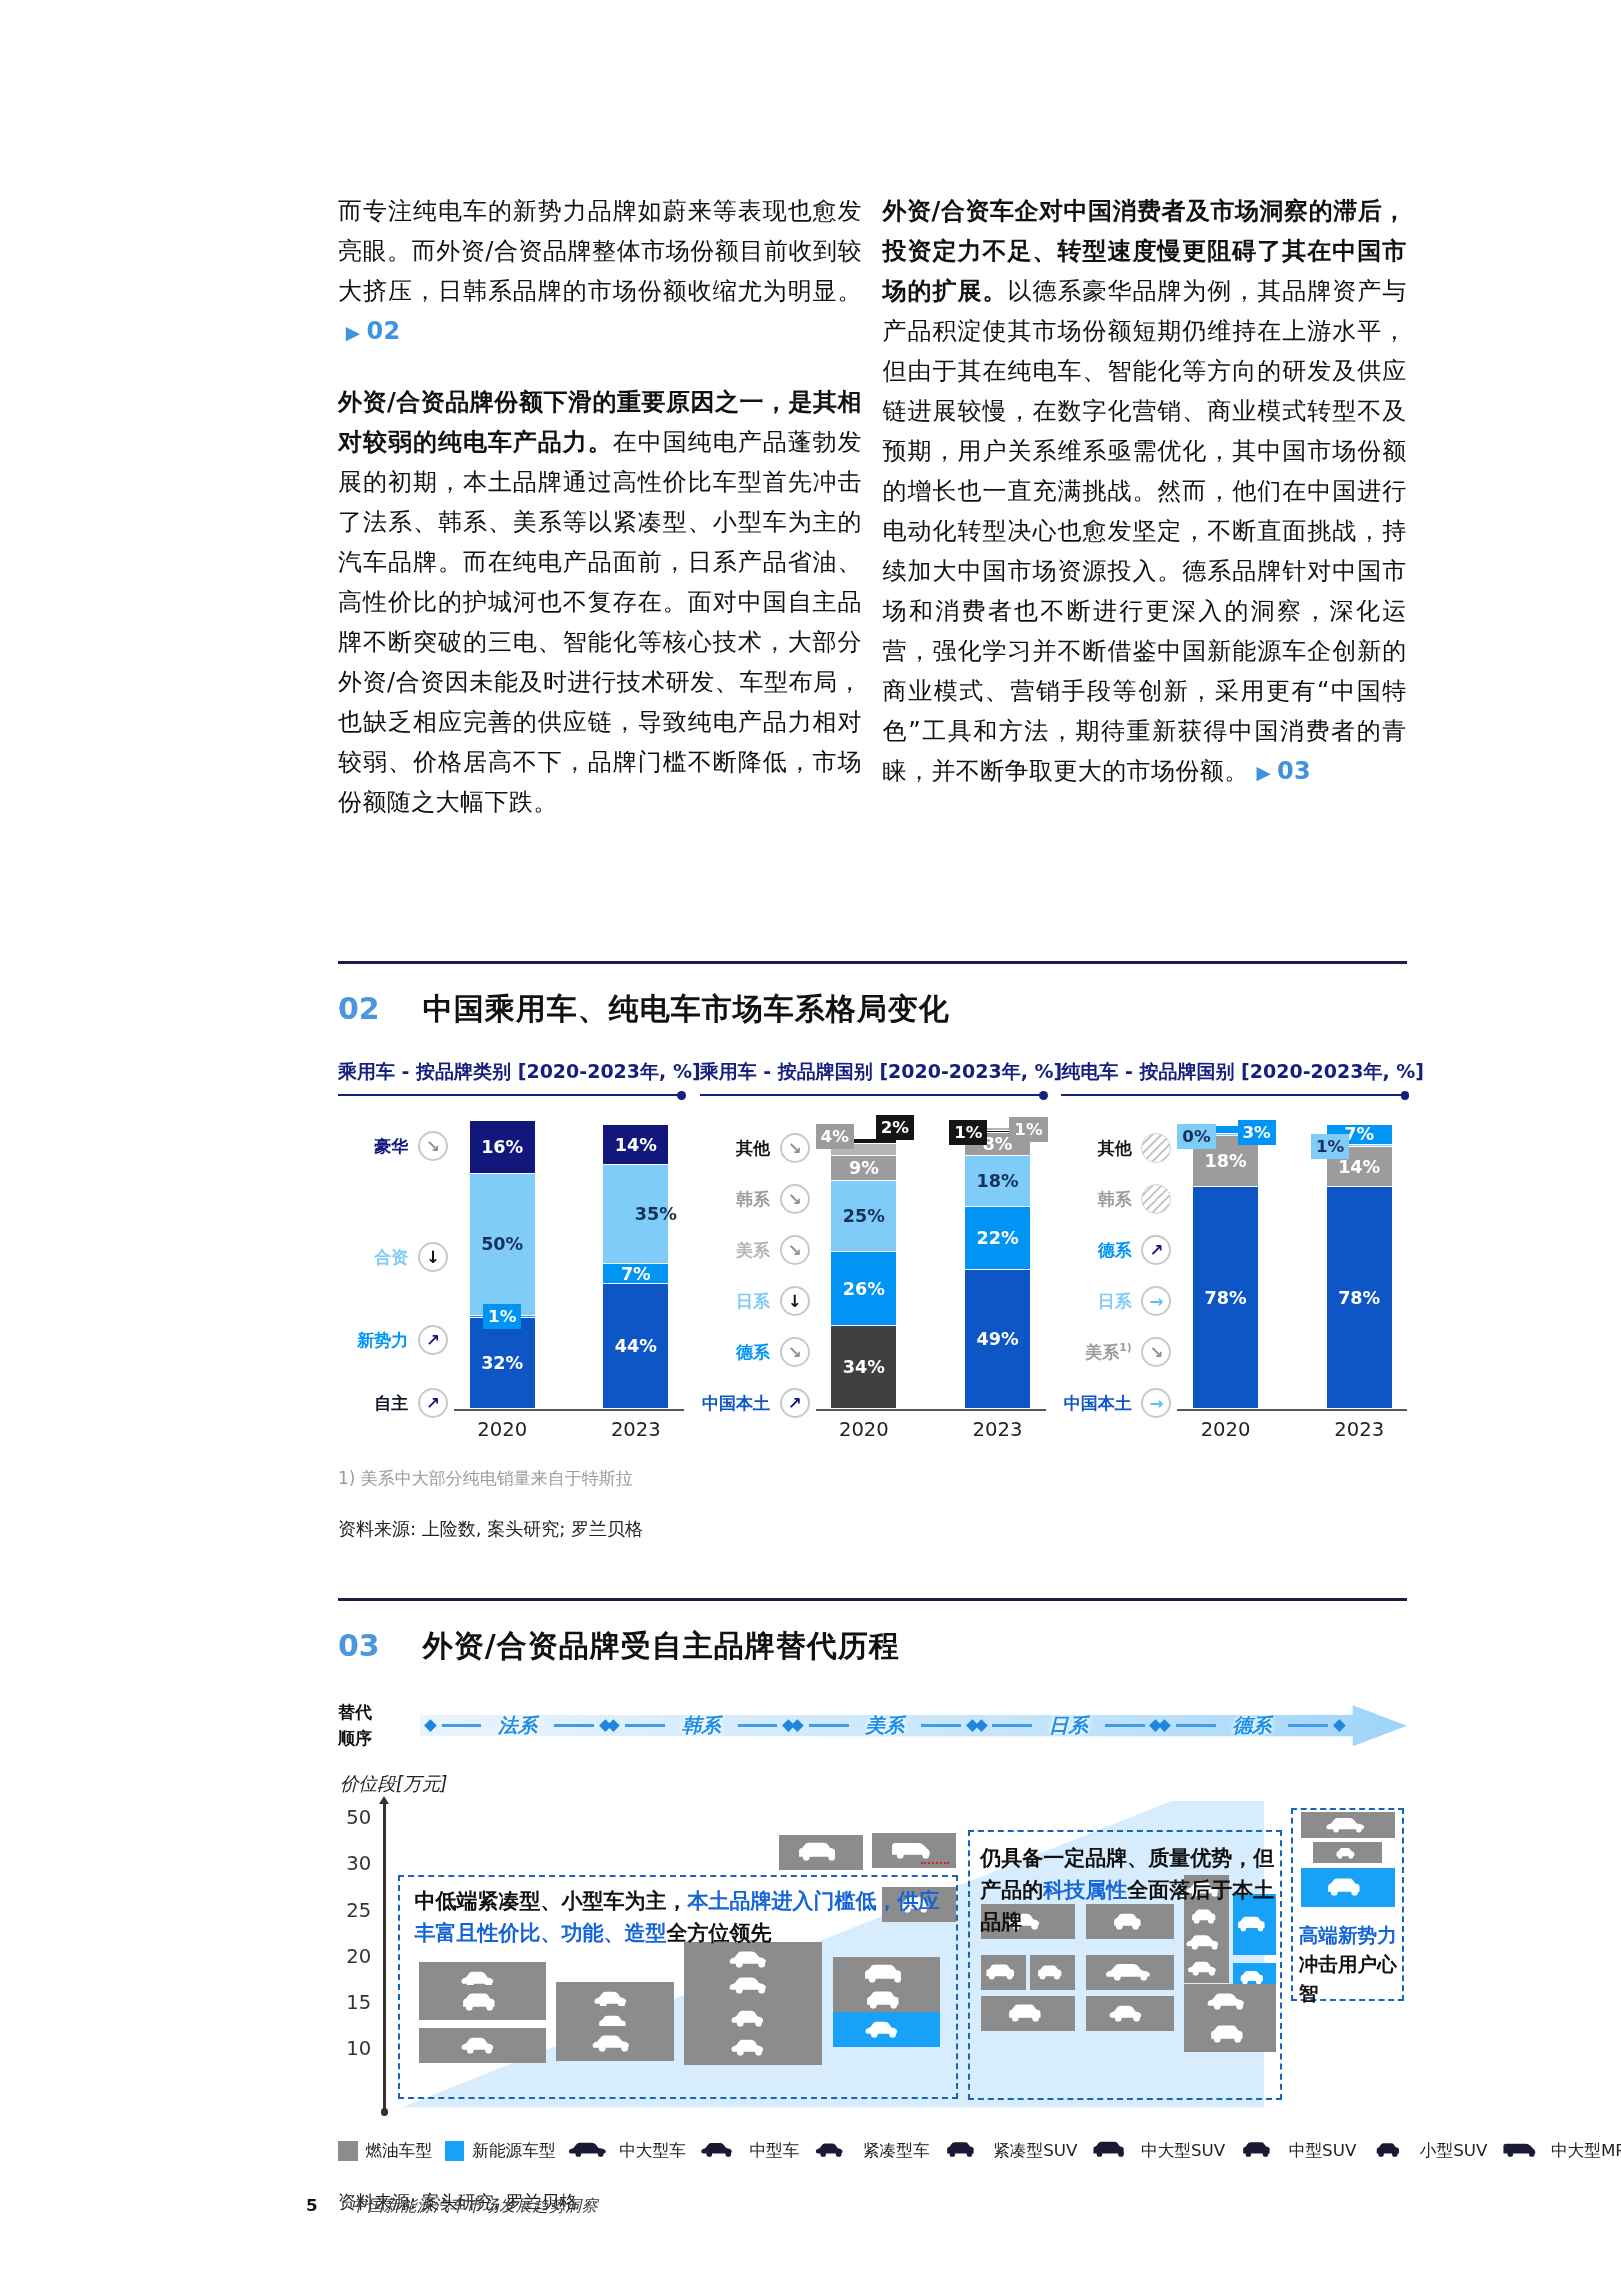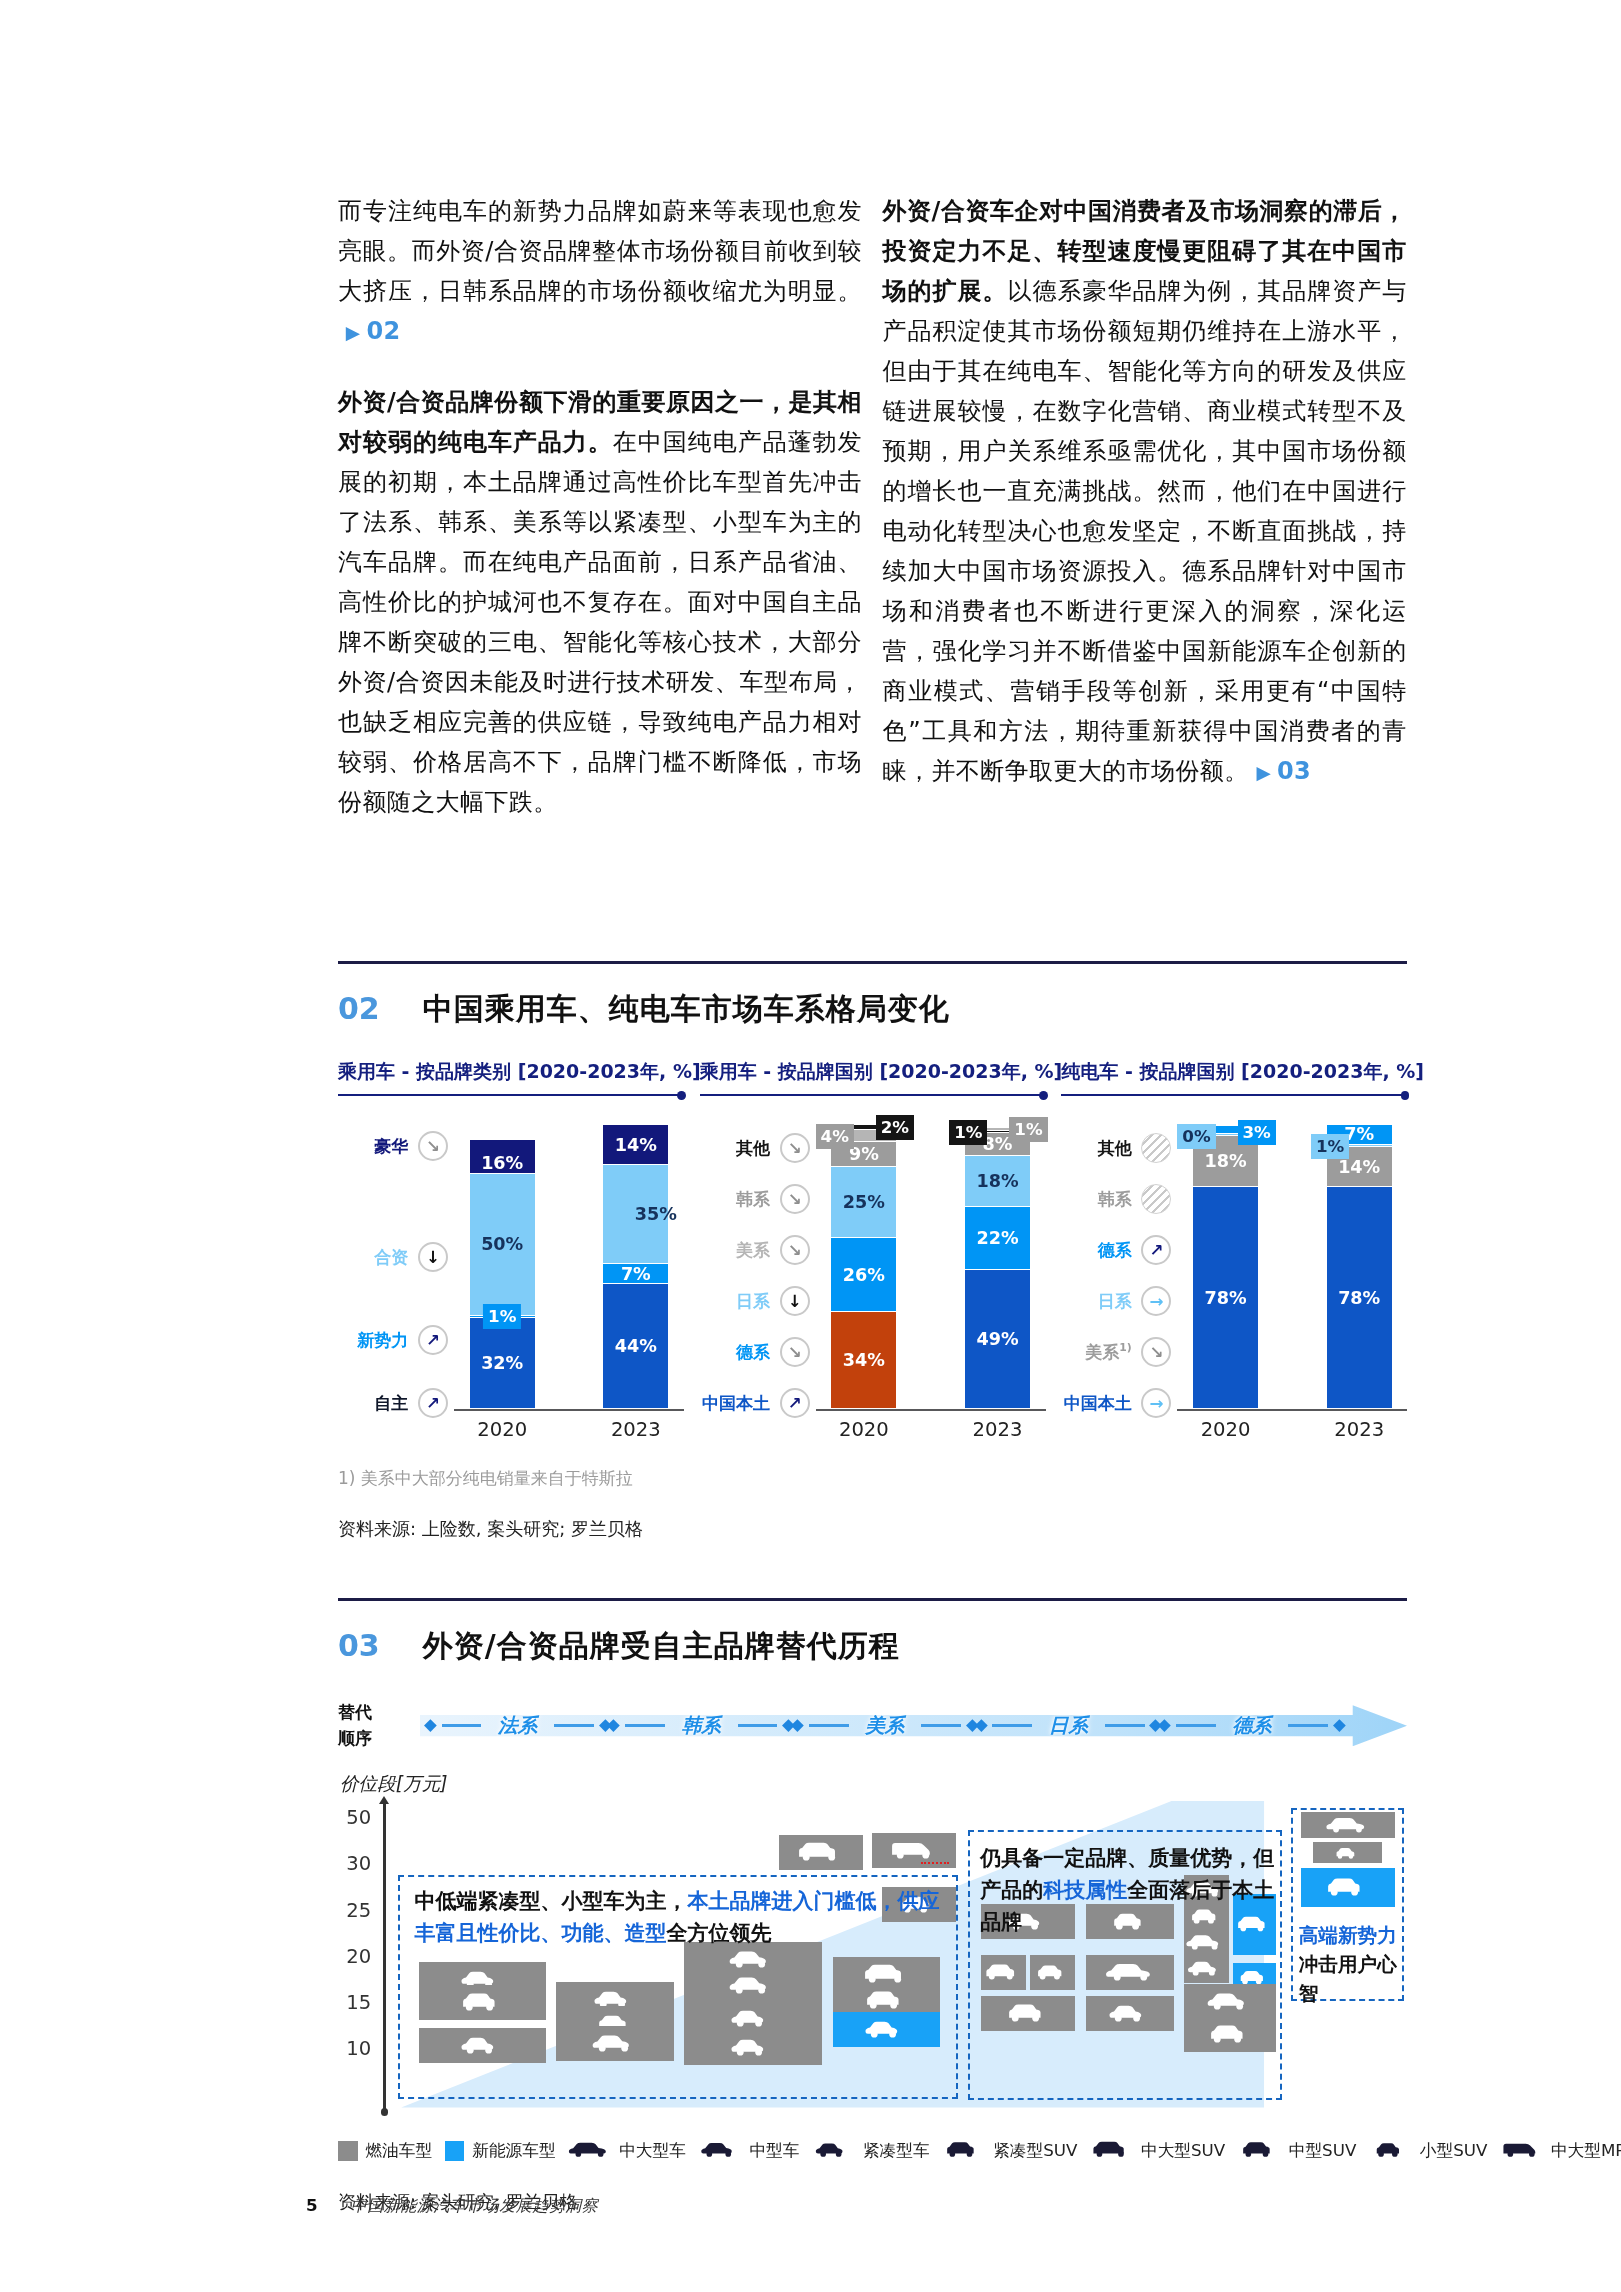--- a/index.html
+++ b/index.html
@@ -144,21 +144,21 @@
               <div class="bars-row">
                 <div class="bar-wrap">
                   <div class="bar">
                     <div class="seg" style="height: 91px; background: rgb(14, 86, 198);">
                       <span class="seg-label" style="color: rgb(255, 255, 255);">32%</span>
                     </div>
                     <div class="seg" style="height: 2.8px; background: rgb(0, 149, 245);"></div>
                     <div class="seg" style="height: 142px; background: rgb(127, 204, 248);">
                       <span class="seg-label" style="color: rgb(22, 50, 92);">50%</span>
                     </div>
-                    <div class="seg" style="height: 34px; background: rgb(18, 24, 123); align-items: flex-end;">
+                    <div class="seg" style="height: 53px; background: rgb(18, 24, 123);">
                       <span class="seg-label" style="color: rgb(255, 255, 255);">16%</span>
                     </div>
                   </div>
                   <div class="chip" style="background: rgb(0, 149, 245); color: rgb(255, 255, 255); bottom: 80px; left: 50%; transform: translateX(-50%);">1%</div>
                 </div>
                 <div class="bar-wrap">
                   <div class="bar">
                     <div class="seg" style="height: 125px; background: rgb(14, 86, 198);">
                       <span class="seg-label" style="color: rgb(255, 255, 255);">44%</span>
                     </div>
@@ -207,21 +207,21 @@
               </div>
               <div class="legend-item" style="top: 271px;">
                 <span class="legend-label" style="color: rgb(14, 86, 198);">中国本土</span>
                 <span class="arrow-circle" style="color: rgb(18, 24, 123);">↗</span>
               </div>
             </div>
             <div class="bars-zone">
               <div class="bars-row">
                 <div class="bar-wrap">
                   <div class="bar">
-                    <div class="seg" style="height: 97px; background: #c2410c;">
+                    <div class="seg" style="height: 83px; background: #404040;">
                       <span class="seg-label" style="color: rgb(255, 255, 255);">34%</span>
                     </div>
                     <div class="seg" style="height: 74px; background: rgb(0, 149, 245);">
                       <span class="seg-label" style="color: rgb(255, 255, 255);">26%</span>
                     </div>
                     <div class="seg" style="height: 71px; background: rgb(127, 204, 248);">
                       <span class="seg-label" style="color: rgb(22, 50, 92);">25%</span>
                     </div>
                     <div class="seg" style="height: 25.6px; background: rgb(156, 156, 156);">
                       <span class="seg-label" style="color: rgb(255, 255, 255);">9%</span>

